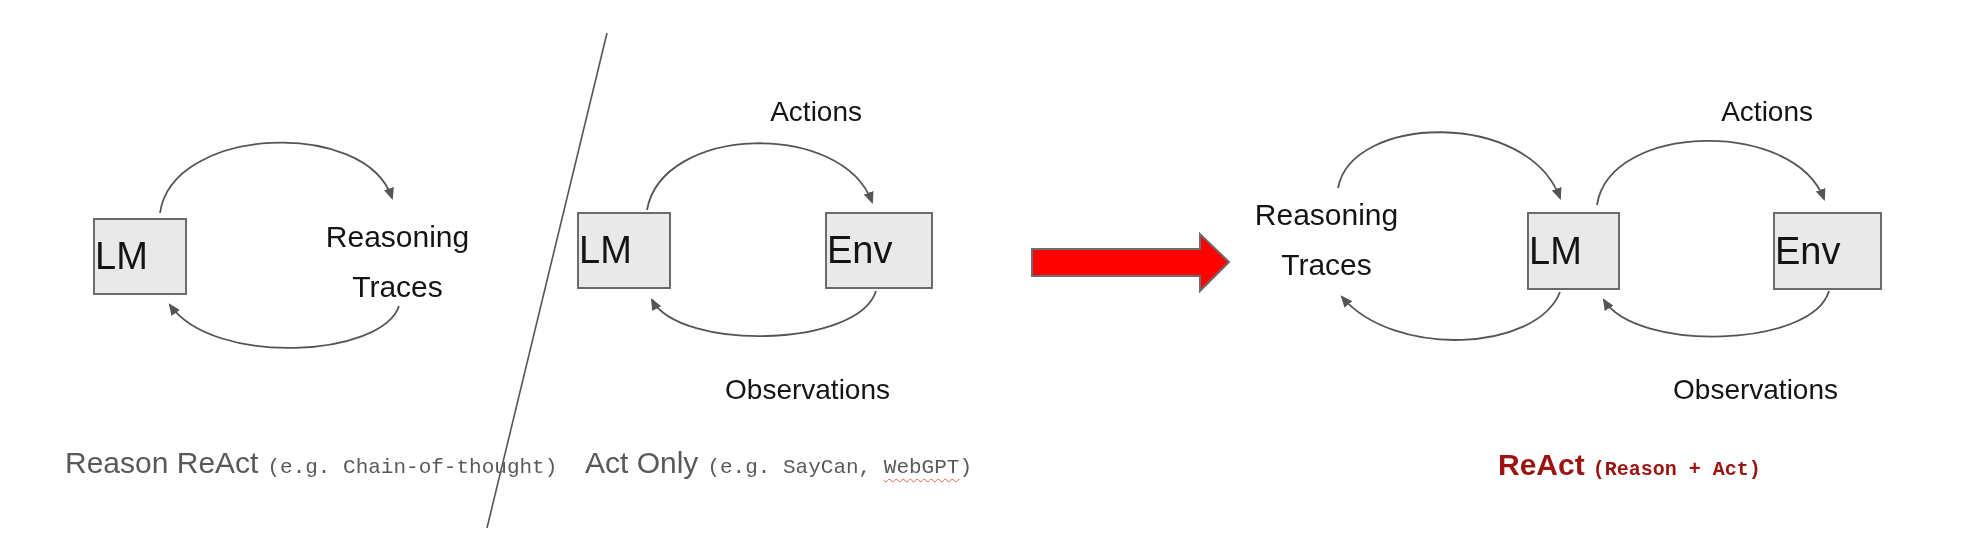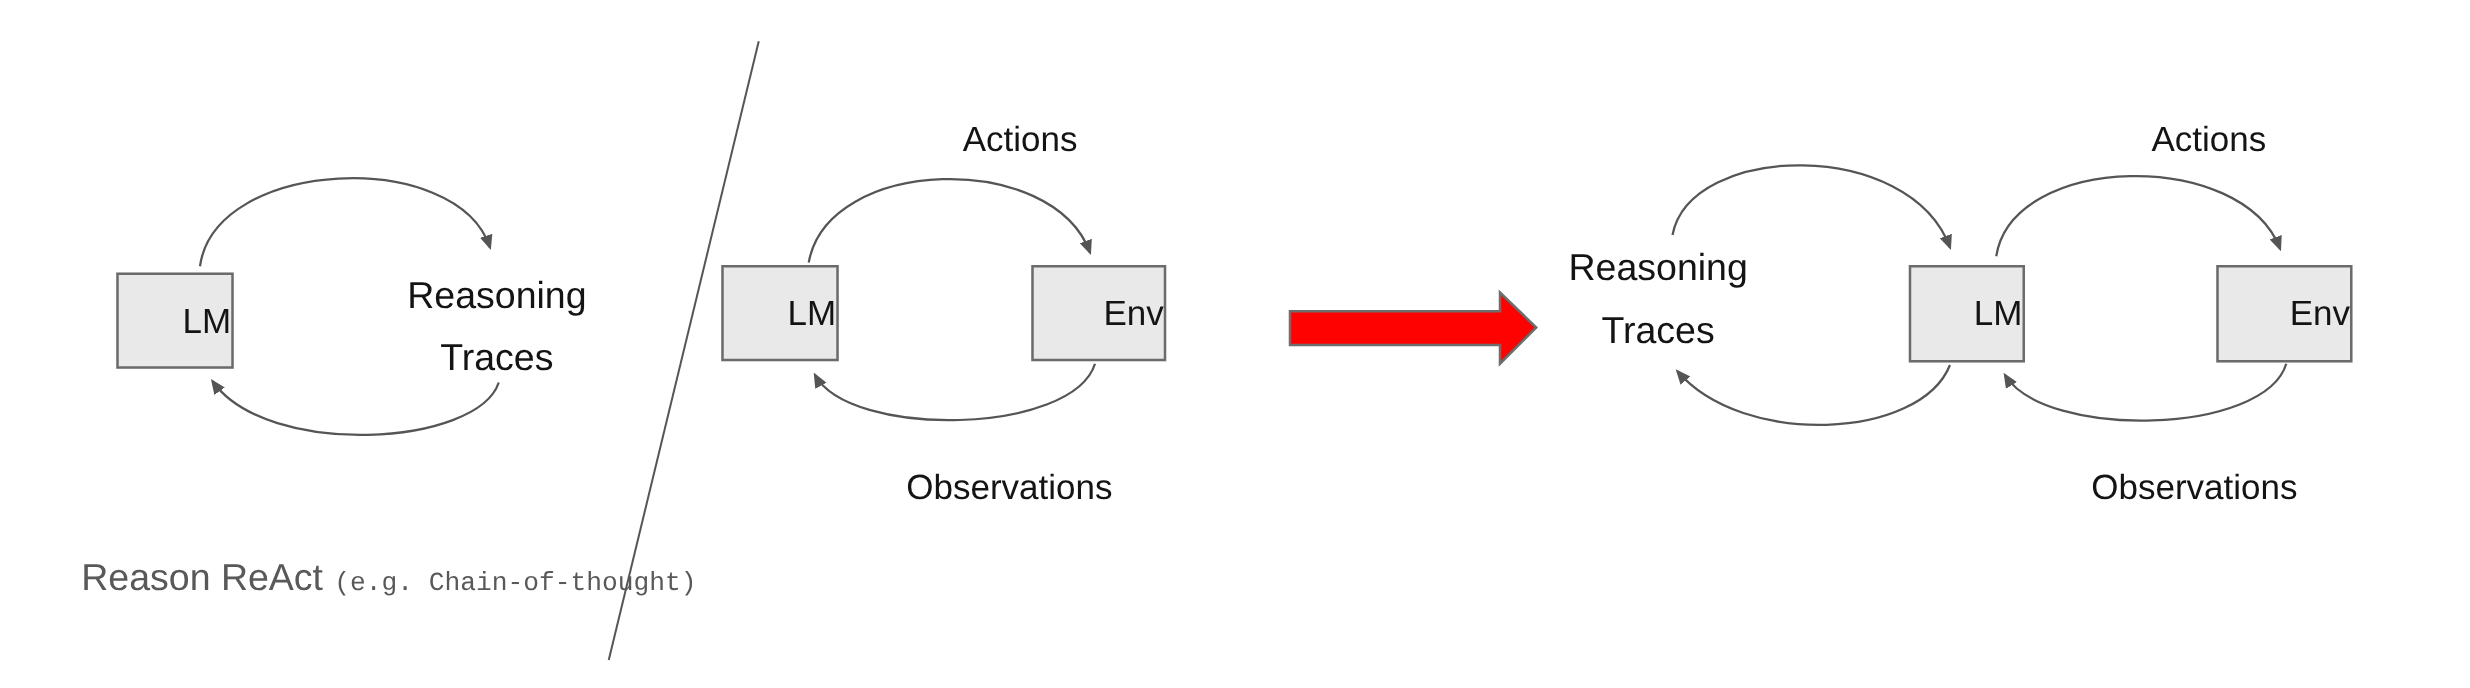--- a/index.html
+++ b/index.html
@@ -15,22 +15,22 @@
     font-family:"Liberation Sans","DejaVu Sans",sans-serif;
     color:var(--label-black);
   }
   .stage svg.wires{position:absolute;left:0;top:0;width:1976px;height:550px;}
   .arc{fill:none;stroke:var(--arrow-stroke);stroke-width:1.8px;}
   .divider{stroke:var(--arrow-stroke);stroke-width:1.6px;}
   .big-arrow{fill:var(--big-arrow-fill);stroke:var(--big-arrow-border);stroke-width:2px;stroke-linejoin:miter;}
   .ah{fill:var(--arrow-stroke);}
   .node-box{
     position:absolute; background:var(--box-fill); border:2px solid var(--box-border);
-    display:flex;align-items:center;justify-content:flex-end;
-    font-size:28px; color:var(--label-black); box-sizing:border-box;
+    display:flex;align-items:center;justify-content:flex-start;
+    font-size:38px; color:var(--label-black); box-sizing:border-box;
   }
   .loop-label{
     position:absolute; text-align:center; font-size:30px; line-height:50px;
     color:var(--label-black); white-space:nowrap;
   }
   .loop-label span{display:block;}
   .flow-label{
     position:absolute; text-align:right; font-size:28px; color:var(--label-black);
     white-space:nowrap;
   }
@@ -95,32 +95,38 @@
   <div class="node-box" style="left:577px;top:212px;width:94px;height:77px;">
     <span>LM</span>
   </div>
 
   <div class="node-box" style="left:825px;top:212px;width:108px;height:77px;">
     <span>Env</span>
   </div>
 
   <div class="flow-label" style="left:640px;top:374px;width:250px;">Observations</div>
 
+  <div class="caption" style="left:585px;top:446px;">
+    <span>Act Only</span><span class="sub"><span>(e.g. SayCan, </span><span class="misspelled">WebGPT</span><span>)</span></span>
+  </div>
 
   <div class="loop-label" style="left:1229px;top:190px;width:195px;">
     <span>Reasoning</span>
     <span>Traces</span>
   </div>
 
   <div class="flow-label" style="left:1613px;top:96px;width:200px;">Actions</div>
 
   <div class="node-box" style="left:1527px;top:212px;width:93px;height:78px;">
     <span>LM</span>
   </div>
 
   <div class="node-box" style="left:1773px;top:212px;width:109px;height:78px;">
     <span>Env</span>
   </div>
 
   <div class="flow-label" style="left:1588px;top:374px;width:250px;">Observations</div>
 
+  <div class="caption react" style="left:1498px;top:448px;">
+    <span>ReAct</span><span class="sub">(Reason + Act)</span>
+  </div>
 
 </div>
 
 </body></html>

